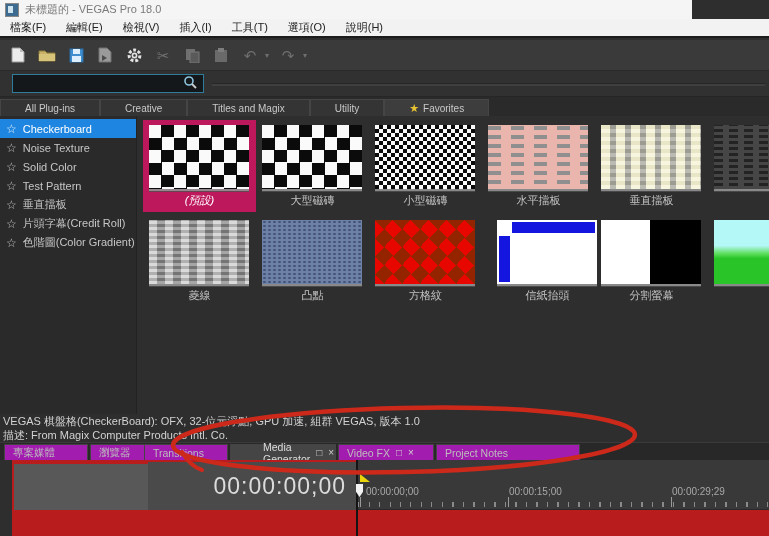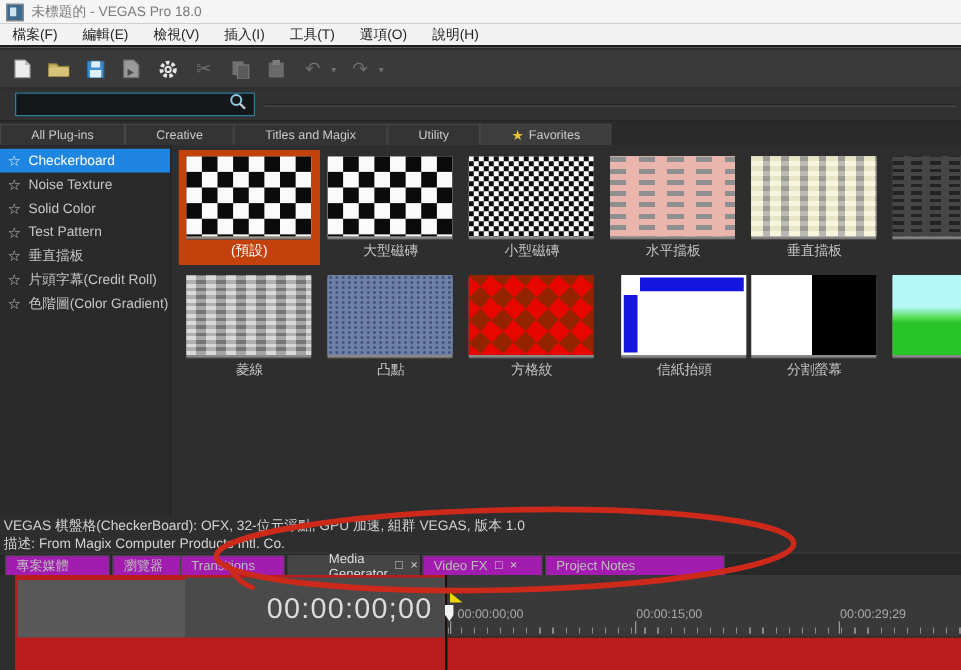--- a/index.html
+++ b/index.html
@@ -1,19 +1,19 @@
 <!DOCTYPE html>
 <html><head>
 <meta charset="utf-8">
 <style>
   html,body{margin:0;padding:0;background:#555;}
   #app{position:relative;width:769px;height:536px;background:#2e2e2e;overflow:hidden;
        font-family:"Liberation Sans",sans-serif;-webkit-font-smoothing:antialiased;}
   
-  .titlebar{position:absolute;left:0;top:0;width:769px;height:19px;background:#f5f5f5;
+  .titlebar{position:absolute;left:0;top:0;width:692px;height:19px;background:#f5f5f5;
             display:flex;align-items:center;gap:6px;padding-left:5px;box-sizing:border-box;}
   .appicon{width:12px;height:12px;background:#3d6b8f;border:1px solid #888;position:relative;}
   .appicon::after{content:"";position:absolute;left:2px;top:2px;width:5px;height:7px;background:#cfe3ee;}
   .titletext{font-size:11px;color:#7a7a7a;}
   .menubar{position:absolute;left:0;top:19px;width:769px;height:19px;background:#f2f2f2;
            display:flex;align-items:center;gap:0;border-bottom:2px solid #1c1c1c;box-sizing:border-box;}
   .menuitem{font-size:11px;color:#222;padding:0 10px;cursor:default;}
   
   .toolbar{position:absolute;left:0;top:40px;width:769px;height:31px;background:#3a3a3a;
            display:flex;align-items:center;gap:9px;padding-left:8px;box-sizing:border-box;
@@ -42,21 +42,21 @@
   .sitem{height:19px;display:flex;align-items:center;gap:6px;padding-left:6px;font-size:11px;color:#c6c6c6;}
   .sitem .star{color:#c0c0c0;font-size:12px;}
   .sitem.sel{background:#1e86e0;color:#fff;}
   .sitem.sel .star{color:#e8f2ff;}
   
   .grid{position:absolute;left:137px;top:116px;width:632px;height:298px;background:#2e2e2e;overflow:hidden;}
   .cell{position:absolute;width:113px;height:92px;}
   .cell .img{position:absolute;left:6px;top:5px;width:100px;height:64px;
              box-shadow:0 2px 0 rgba(190,190,190,.55),0 3px 0 rgba(80,80,80,.8);}
   .cell .lbl{position:absolute;left:0;top:73px;width:113px;text-align:center;font-size:11px;color:#c4c4c4;}
-  .cell.sel{background:#c2410c;}
+  .cell.sel{background:#be185d;font-style:italic;}
   .cell.sel .lbl{color:#fff;}
   
   .pat-checker-lg{background:repeating-conic-gradient(#0b0b0b 0% 25%,#fafafa 0% 50%);background-size:25px 25px;}
   .pat-checker-sm{background:repeating-conic-gradient(#0b0b0b 0% 25%,#fafafa 0% 50%);background-size:8px 8px;}
   .pat-hblinds{background-color:#e9b5ad;background-image:
       repeating-linear-gradient(0deg,#e9b5ad 0 5px,transparent 5px 9px),
       repeating-linear-gradient(90deg,#8f8f8f 0 13px,#e9b5ad 13px 23px);}
   .pat-vblinds{background-color:#f4f2d2;background-image:
       repeating-linear-gradient(0deg,rgba(255,255,255,.25) 0 4px,rgba(0,0,0,.05) 4px 8px),
       repeating-linear-gradient(90deg,#f4f2d2 0 9px,#a5a49a 9px 15px);}

